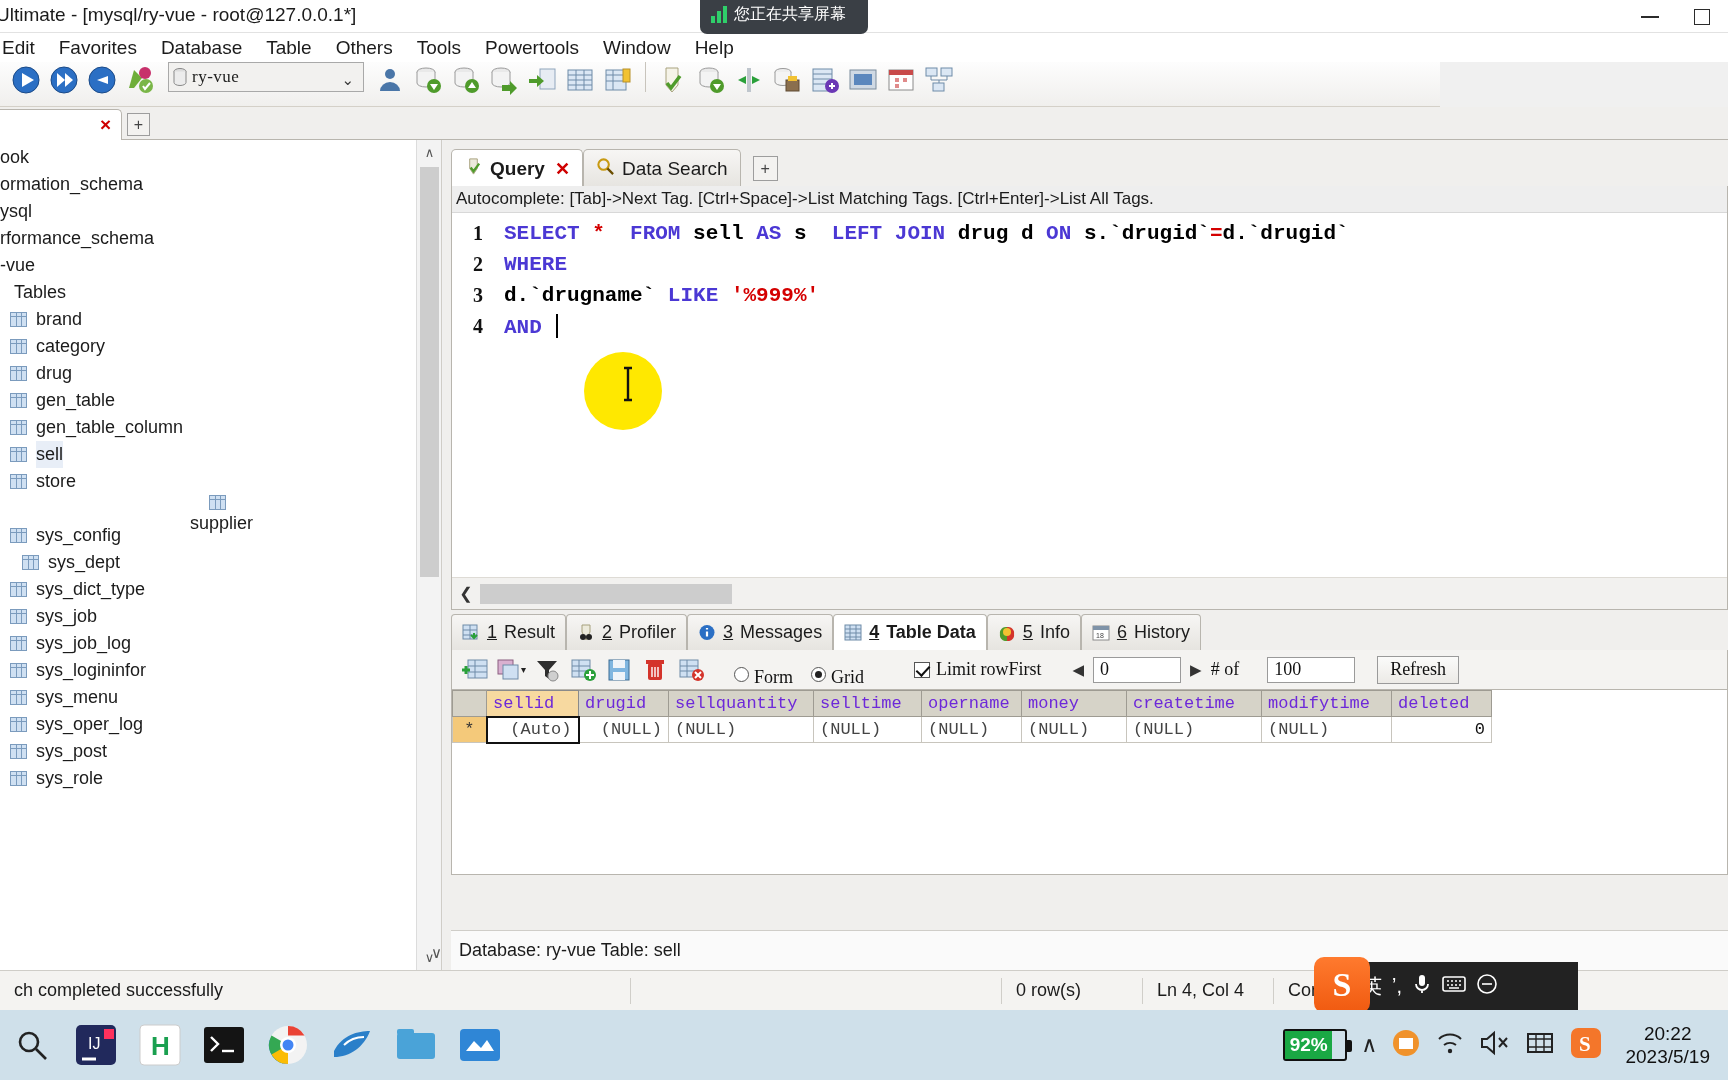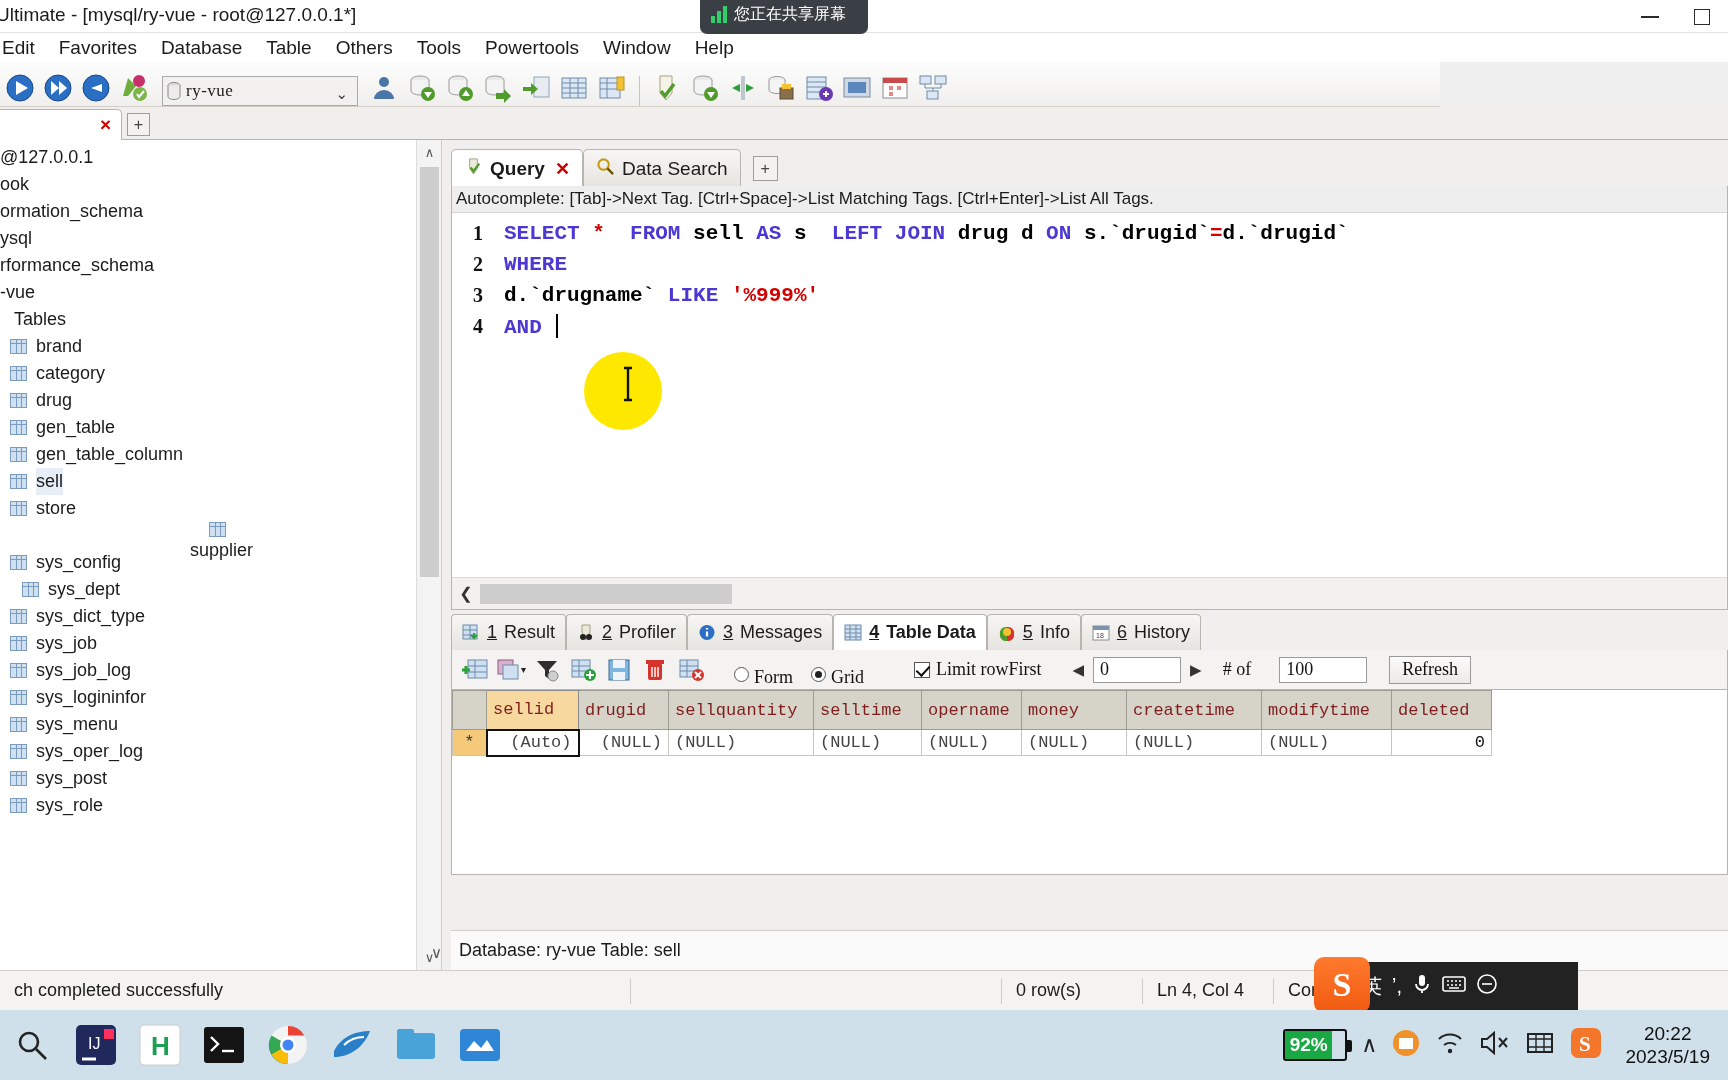--- a/index.html
+++ b/index.html
@@ -46,21 +46,21 @@
   }
   .menubar ul { list-style:none; margin:0; padding:0; display:flex; height:29px; align-items:center; }
   .menubar li { padding:0 12px; font-size:19px; color:#1b1b1b; white-space:nowrap; cursor:default; }
   .menubar li:first-child { padding-left:2px; }
 
   
   .toolbar {
     position:absolute; left:0; top:62px; width:1440px; height:45px;
     background:linear-gradient(#fdfdfd,#f0efed);
     border-bottom:1px solid #d4d0c8;
-    display:flex; align-items:flex-end; padding-left:2px; gap:2px;
+    display:flex; align-items:flex-start; padding-left:8px; gap:2px;
   }
   .tb { width:36px; height:36px; position:relative; display:flex; align-items:center; justify-content:center; }
   .tb svg, .tb .glyph { display:block; }
   .tb-sep { width:1px; height:30px; background:#c8c4bc; margin:0 7px; }
 
   .db-select {
     width:196px; height:30px; margin:0 6px 0 8px;
     background:#f2f1ef; border:1px solid #a9a9a9;
     display:flex; align-items:center; padding:0 4px; position:relative;
   }
@@ -230,21 +230,21 @@
     margin-left:16px; height:28px; padding:0 12px;
     background:linear-gradient(#fbfbfa,#eceae6); border:1px solid #9a9a9a;
     font-family:"Liberation Serif", serif; font-size:18px; color:#111;
     display:flex; align-items:center;
   }
 
   .grid { background:#ffffff; border:1px solid #b8b5ae; border-top:none; height:185px; position:relative; }
   .grid table { border-collapse:collapse; font-family:"Liberation Mono", monospace; font-size:17px; }
   .grid th {
     background:#d6d3c8; border:1px solid #9e9b92; font-weight:normal; text-align:left;
-    padding:2px 6px; color:#7f1d1d; height:39px;
+    padding:2px 6px; color:#6d28d9; height:26px;
   }
   .grid th.sel { background:#f7d9a0; border:1px solid #8a8a8a; }
   .grid th.rowhdr { width:34px; background:#d6d3c8; }
   .grid td {
     border:1px solid #c8c5bd; padding:2px 6px; height:26px; color:#111; background:#fff;
   }
   .grid td.rowhdr { background:#f4c97a; text-align:center; color:#333; }
   .grid td.auto { border:2px solid #111; text-align:right; }
   .grid td.num { text-align:right; }
 
@@ -496,23 +496,20 @@
 
   <div class="tabstrip">
     <div class="conn-tab">
       <span class="x">×</span>
     </div>
     <div class="tab-plus">+</div>
   </div>
 
   <div class="tree-panel">
     <div id="tree-list" style="padding-top:4px;">
-        <div class="tree-item" style="padding-left: 0px;">
-          <span class="lbl">@127.0.0.1</span>
-        </div>
         <div class="tree-item" style="padding-left: 0px;">
           <span class="lbl">ook</span>
         </div>
         <div class="tree-item" style="padding-left: 0px;">
           <span class="lbl">ormation_schema</span>
         </div>
         <div class="tree-item" style="padding-left: 0px;">
           <span class="lbl">ysql</span>
         </div>
         <div class="tree-item" style="padding-left: 0px;">
@@ -784,21 +781,21 @@
             <span>Grid</span>
           </div>
         </div>
 
         <div class="limit">
           <span class="cbx on"></span>
           <span>Limit rowFirst</span>
           <span class="spin-arr" style="margin-left:22px;">◀</span>
           <span class="numbox">0</span>
           <span class="spin-arr">▶</span>
-          <span style="margin-left:12px;text-align:right;"># of</span>
+          <span style="margin-left:0;text-align:right;"># of</span>
           <span class="numbox" style="margin-left:22px;">100</span>
           <span class="refresh-btn">Refresh</span>
         </div>
       </div>
 
       <div class="grid">
         <table>
           <thead>
             <tr id="grid-head">
                 <th class="rowhdr"></th>

